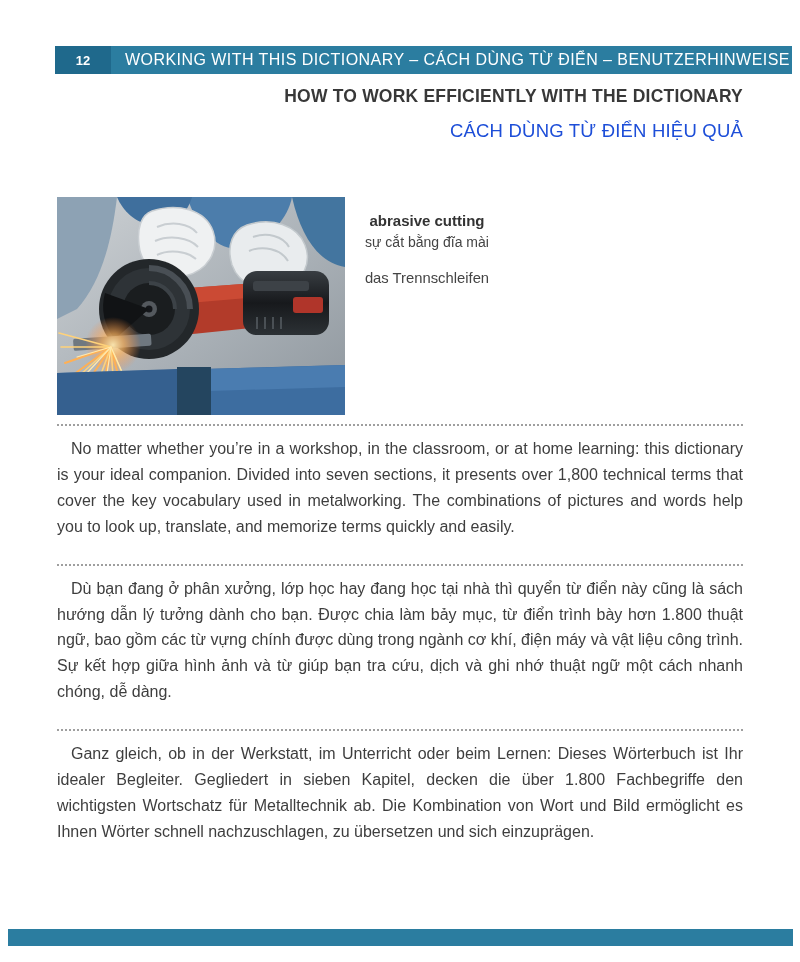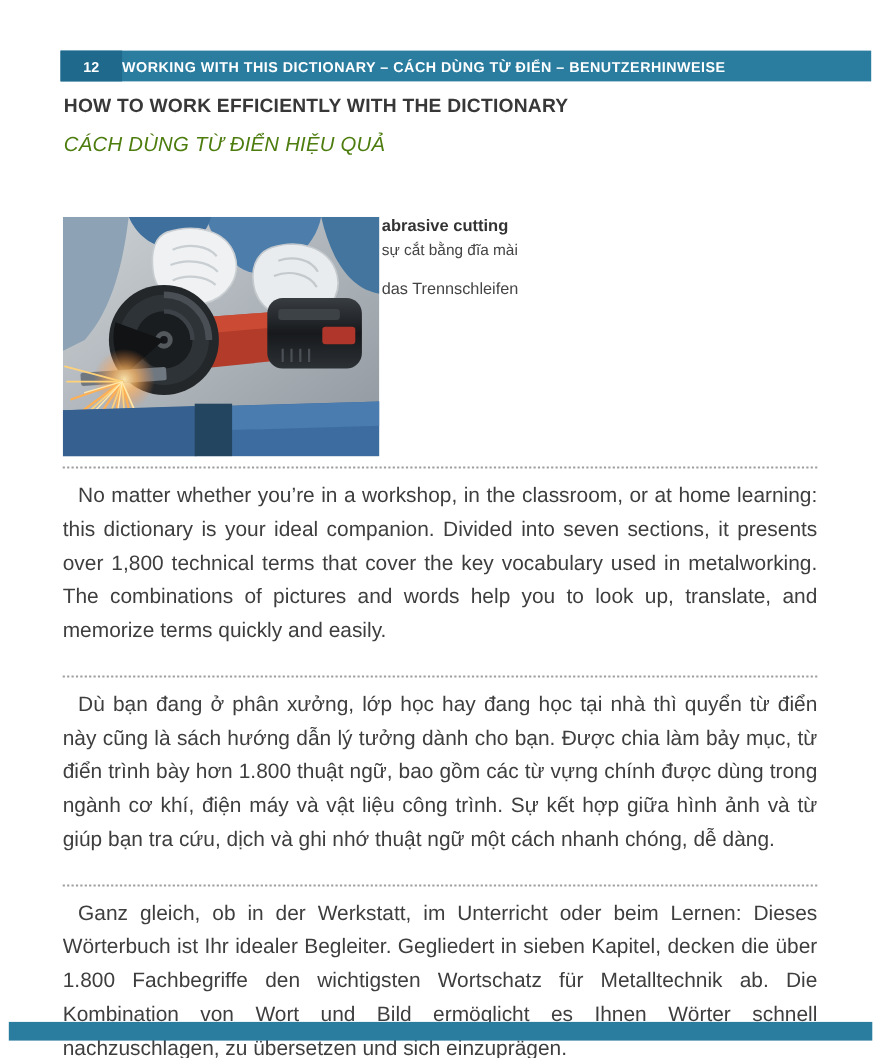--- a/index.html
+++ b/index.html
@@ -26,67 +26,67 @@
     background: #1f698c;
     color: #ffffff;
     font-weight: bold;
     font-size: 13px;
     display: flex;
     align-items: center;
     justify-content: center;
   }
   .bartitle {
     color: #ffffff;
-    font-weight: bold;
-    font-size: 13px;
+    font-weight: normal;
+    font-size: 16px;
     letter-spacing: 0.45px;
     display: flex;
     align-items: center;
-    padding-left: 0;
+    padding-left: 14px;
     white-space: nowrap;
   }
   
-  .headings { position: absolute; top: 86px; left: 58px; right: 45px; }
+  .headings { position: absolute; top: 86px; left: 58px; right: 57px; text-align: right; }
   .h-en {
     font-size: 17.5px; font-weight: bold; color: #383838;
     letter-spacing: 0.2px; margin: 0 0 13px 0;
   }
   .h-vi {
-    font-size: 18.5px; font-weight: normal; color: #4d7c0f;
-    letter-spacing: 0.2px; margin: 0 0 12px 0; font-style: italic;
+    font-size: 18.5px; font-weight: normal; color: #1d4ed8;
+    letter-spacing: 0.2px; margin: 0 0 12px 0;
   }
   .h-de {
     font-size: 17px; font-weight: bold; color: #4c4c4c;
     letter-spacing: 0.2px; margin: 0;
   }
   
   .figure-row { position: absolute; top: 197px; left: 57px; right: 57px; margin: 0; }
   .photo {
     position: absolute; top: 0; left: 0;
     width: 288px; height: 218px;
     overflow: hidden;
   }
   .photo svg { display: block; width: 100%; height: 100%; }
   .caption {
-    position: absolute; top: 0; left: 290px; width: 160px;
-    text-align: left; color: #3f3f3f;
+    position: absolute; top: 15px; left: 290px; width: 160px;
+    text-align: center; color: #3f3f3f;
   }
   .cap-en { font-weight: bold; font-size: 15px; color: #333333; margin-bottom: 5px; }
   .cap-vi { font-size: 14px; margin-bottom: 4px; color: #444444; }
   .cap-de { font-size: 14.8px; color: #444444; margin-top: 20px; }
   
   .texts { position: absolute; top: 424px; left: 57px; right: 57px; }
   .sep {
     height: 0;
     border-top: 2px dotted #9f9f9f;
     margin: 0;
   }
   .texts p {
     margin: 10px 0 24px 0;
-    font-size: 19px;
+    font-size: 16px;
     line-height: 1.62;
     color: #3e3e3e;
     text-align: justify;
     text-indent: 14px;
   }
   
   .bottombar {
     position: absolute;
     top: 929px; left: 8px;
     width: 785px; height: 17px;

